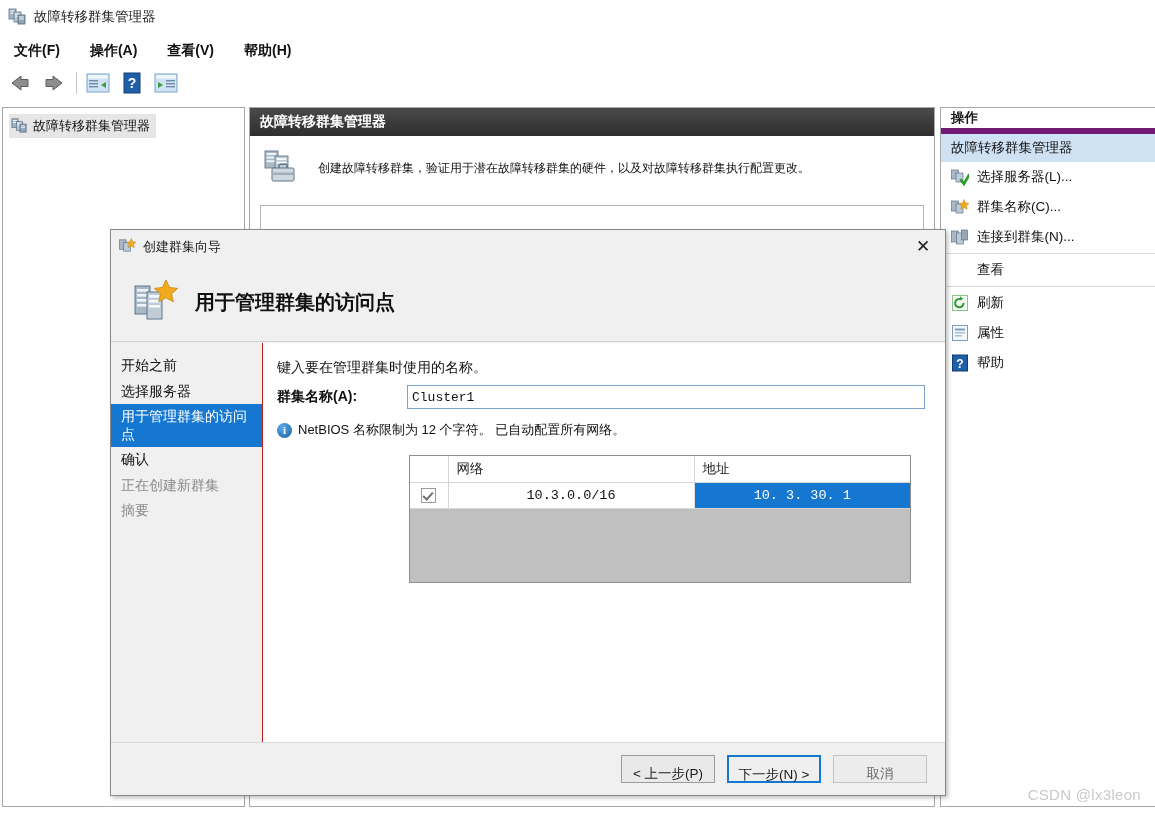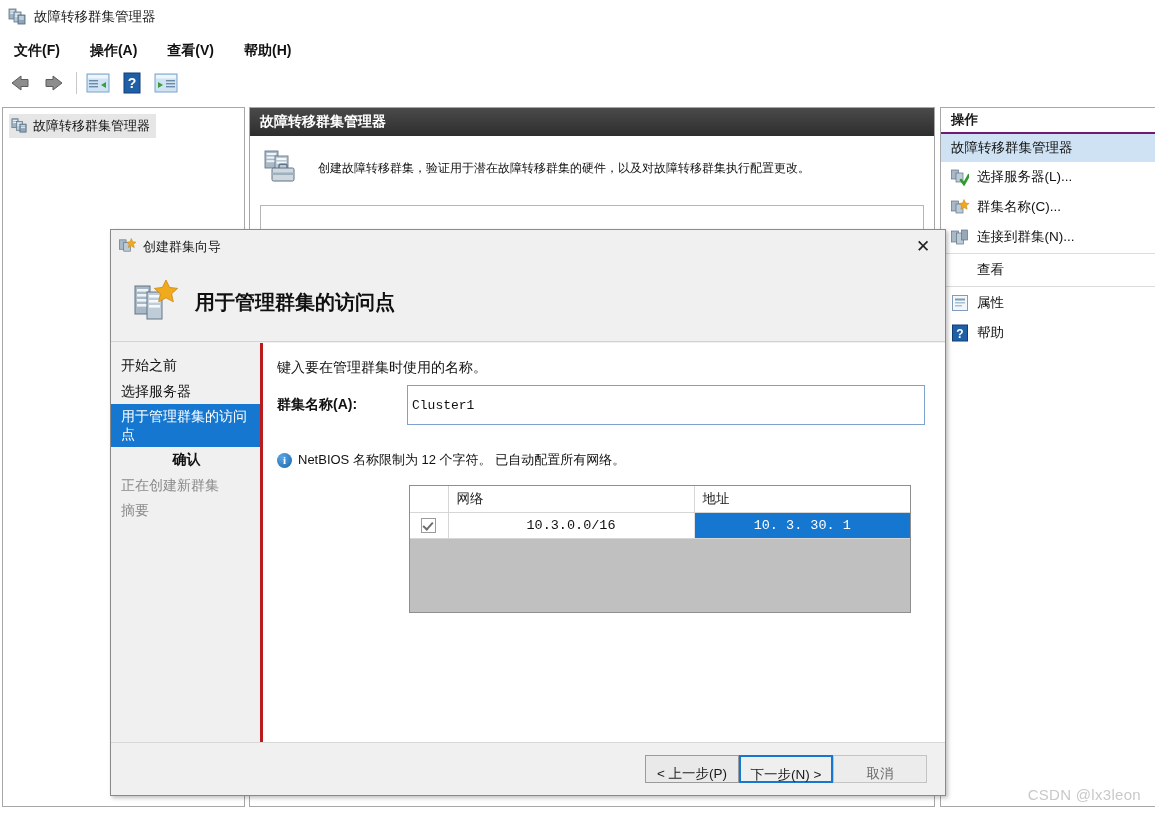--- a/index.html
+++ b/index.html
@@ -226,21 +226,21 @@
   }
   #actions-pane .ap-header {
     height: 26px;
     display: flex;
     align-items: center;
     padding-left: 10px;
     font-weight: bold;
     font-size: 13.5px;
     color: #1a1a1a;
     background: #ffffff;
-    border-bottom: 2px solid #701a75;
+    border-bottom: 6px solid #701a75;
     box-sizing: border-box;
     font-family: Liberation Serif, serif;
   }
   #actions-pane .ap-selected {
     height: 28px;
     display: flex;
     align-items: center;
     padding-left: 10px;
     background: #cfe2f3;
     font-size: 13.5px;
@@ -323,67 +323,67 @@
   #wiz-body {
     position: absolute;
     left: 0; top: 113px;
     width: 100%;
     height: 414px;
     display: flex;
   }
   #wiz-nav {
     width: 152px;
     background: #f0f0f0;
-    border-right: 3px solid #b91c1c;
+    border-right: 1px solid #b91c1c;
     padding-top: 10px;
     box-sizing: border-box;
   }
   #wiz-nav .nav-item {
     padding: 4px 8px 4px 10px;
     font-size: 14px;
     color: #111;
     line-height: 1.25;
     min-height: 20px;
     box-sizing: border-box;
   }
   #wiz-nav .nav-item.active {
     background: #1577cf;
     color: #ffffff;
     font-weight: normal;
   }
-  #wiz-nav .nav-item.bold { font-weight: bold; text-align: center; }
+  #wiz-nav .nav-item.bold { font-weight: normal; }
   #wiz-nav .nav-item.dim { color: #8a8a8a; }
 
   #wiz-main {
     flex: 1;
     background: #ffffff;
     padding: 14px 20px 0 14px;
     box-sizing: border-box;
     position: relative;
   }
   #wiz-main .prompt {
     font-size: 14px;
     color: #111;
     margin: 2px 0 8px 0;
   }
   #wiz-main .field-row {
     display: flex;
     align-items: center;
-    margin-bottom: 26px;
+    margin-bottom: 12px;
   }
   #wiz-main .field-label {
     font-size: 14px;
     font-weight: bold;
     color: #111;
     width: 130px;
     flex: 0 0 130px;
   }
   #wiz-main .field-input {
     flex: 1;
-    height: 40px;
+    height: 24px;
     border: 1px solid #7da2ce;
     background: #ffffff;
     font-family: "Liberation Mono", "DejaVu Sans Mono", monospace;
     font-size: 13px;
     color: #111;
     padding: 0 4px;
     box-sizing: border-box;
     outline: none;
   }
   #wiz-main .note-row {
@@ -490,20 +490,21 @@
     padding-right: 18px;
     box-sizing: border-box;
   }
   .wbtn {
     min-width: 94px;
     height: 28px;
     border: 1px solid #9b9b9b;
     background: #e9e9e9;
     font-size: 13.5px;
     color: #1a1a1a;
+    margin-left: 12px;
     font-family: "Liberation Sans", sans-serif;
     cursor: default;
     padding: 9px 8px;
     box-sizing: border-box;
   }
   .wbtn.default {
     border: 2px solid #1577cf;
     background: #efefef;
   }
   .wbtn.disabled {
@@ -687,20 +688,30 @@
 
       <div class="ap-sep"></div>
 
       <div class="ap-item">
         <span class="ap-ico blank"></span>
         <span>查看</span>
       </div>
 
       <div class="ap-sep"></div>
 
+      <div class="ap-item">
+        <span class="ap-ico">
+          <svg width="18" height="18" viewBox="0 0 18 18">
+            <rect x="1.5" y="1.5" width="15" height="15" fill="#f4f9f4" stroke="#8fbf8f" stroke-width="1"></rect>
+            <path d="M12.5 8.8 A4.2 4.2 0 1 1 9 5" fill="none" stroke="#2f9b2f" stroke-width="2"></path>
+            <path d="M9.2 2.2 L12.2 5 L8.8 6.6 Z" fill="#2f9b2f"></path>
+          </svg>
+        </span>
+        <span>刷新</span>
+      </div>
 
       <div class="ap-item">
         <span class="ap-ico">
           <svg width="18" height="18" viewBox="0 0 18 18">
             <rect x="1.5" y="1.5" width="15" height="15" fill="#f3f7fb" stroke="#7f9dba" stroke-width="1"></rect>
             <rect x="4" y="4.5" width="10" height="2" fill="#7f9dba"></rect>
             <rect x="4" y="8" width="10" height="1.5" fill="#a9bfd4"></rect>
             <rect x="4" y="11" width="7" height="1.5" fill="#a9bfd4"></rect>
           </svg>
         </span>

